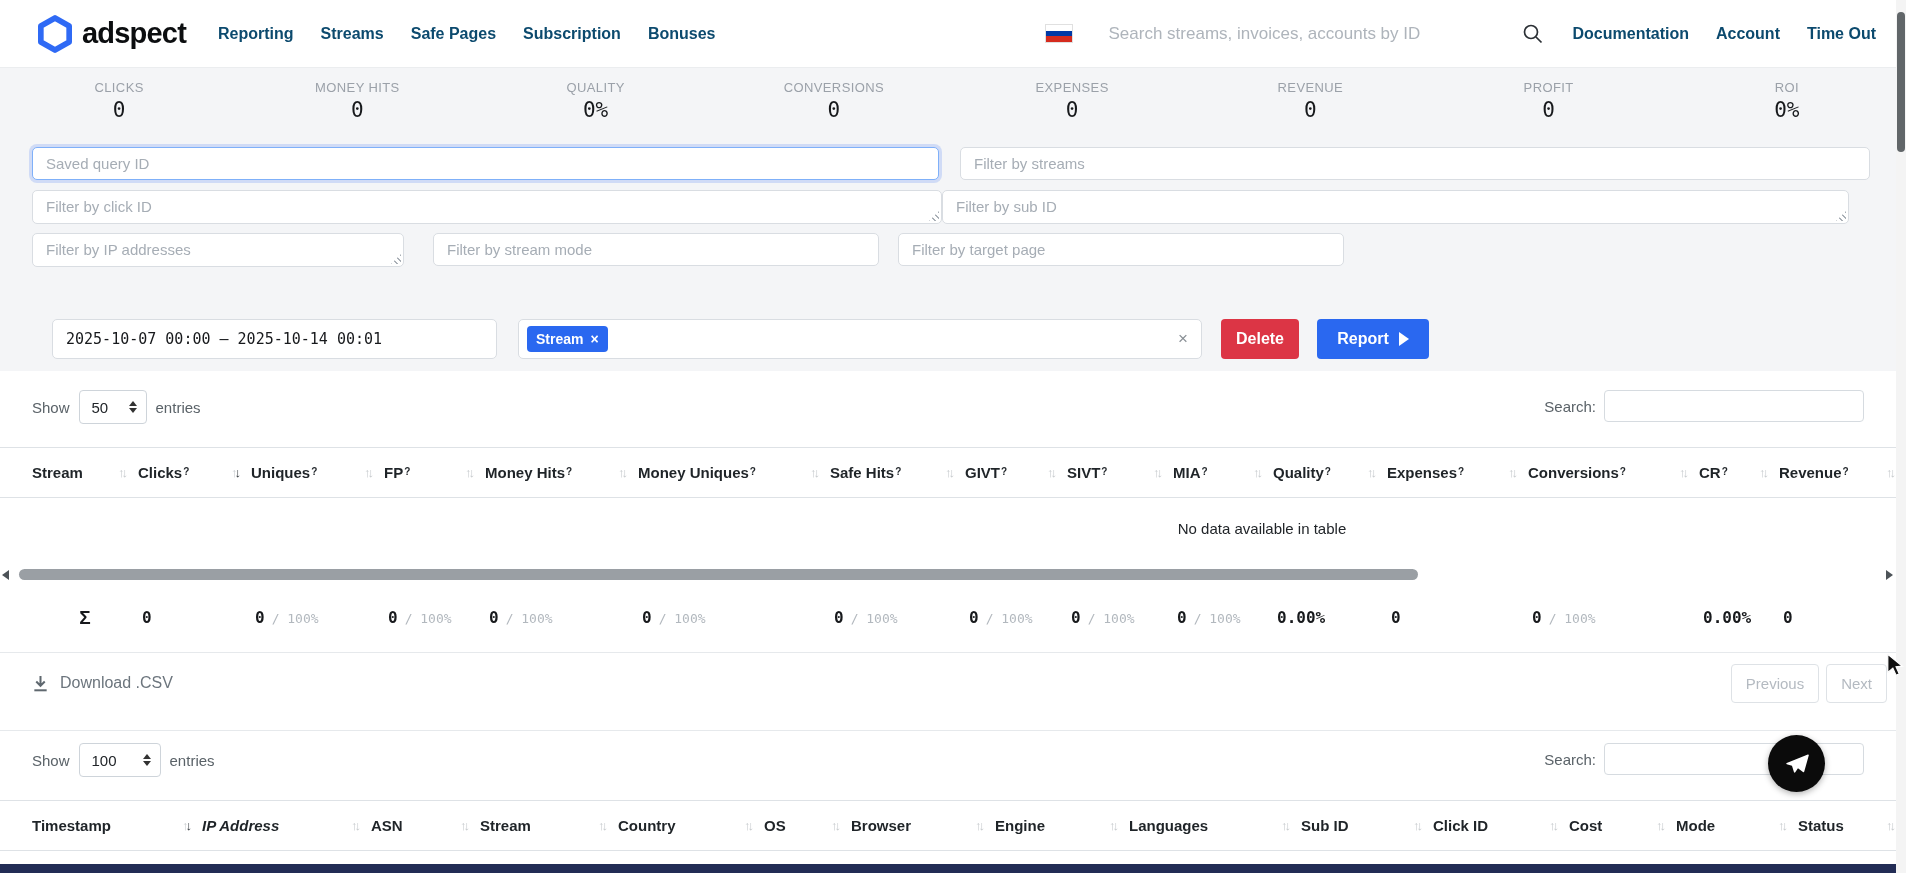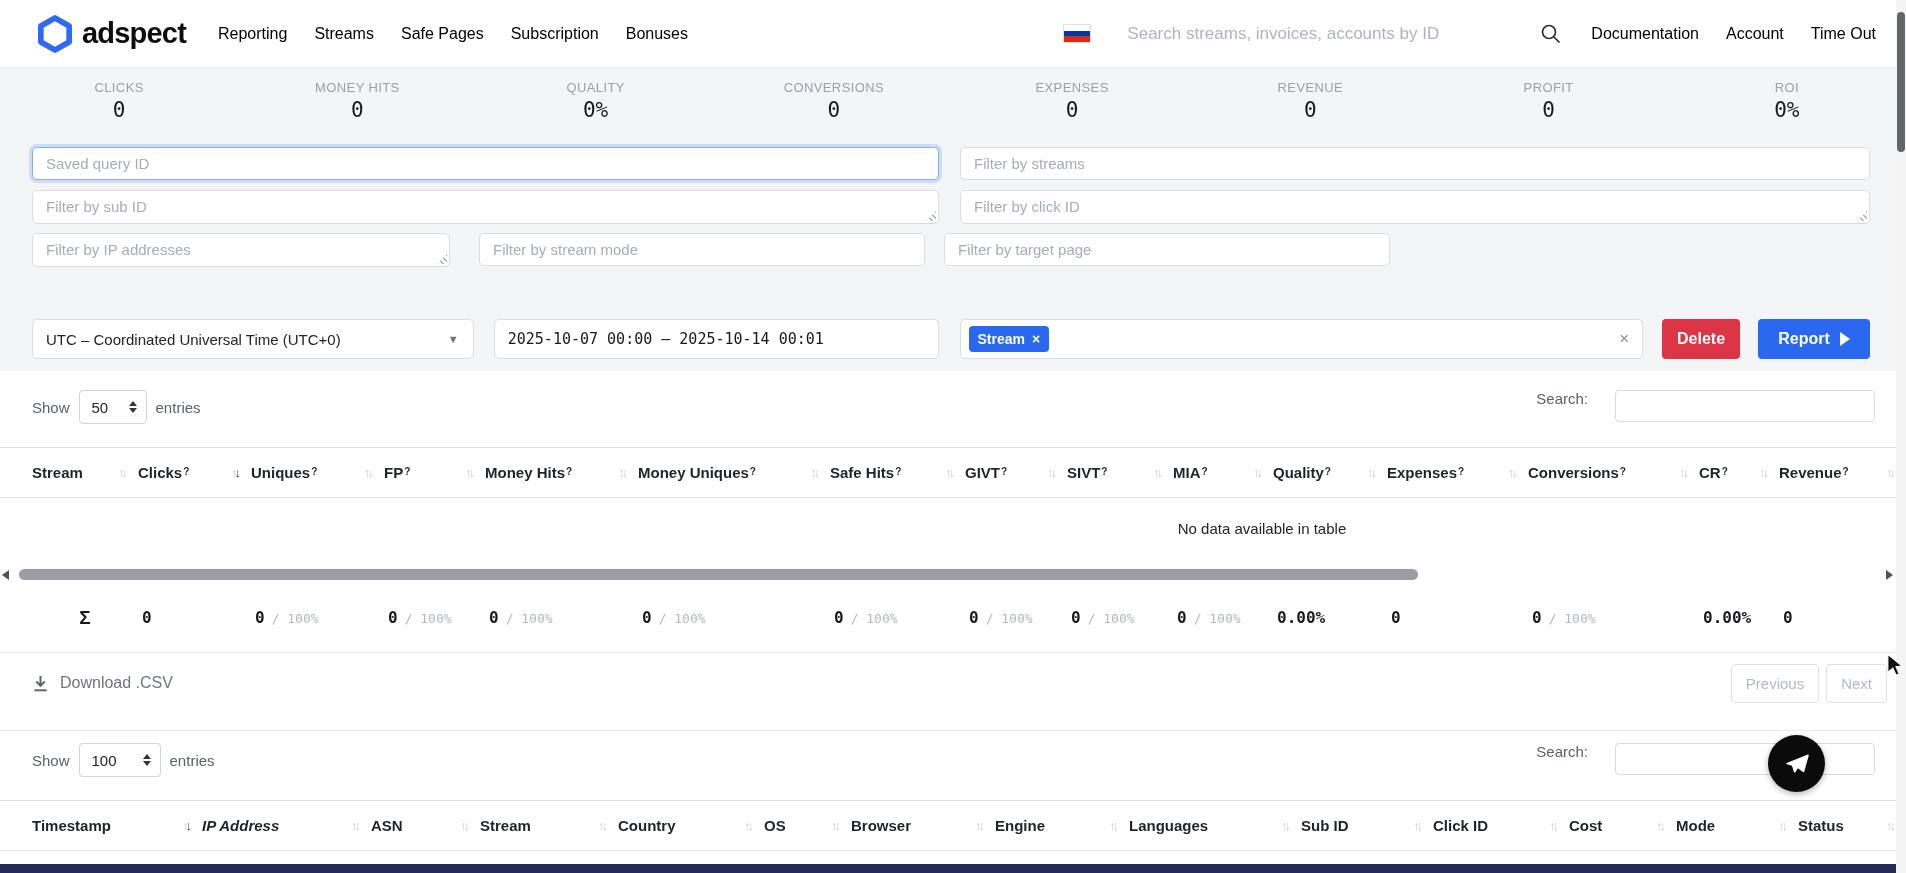--- a/index.html
+++ b/index.html
@@ -6,21 +6,21 @@
   html,body { width:1906px; height:873px; }
   body { font-family: "Liberation Sans", sans-serif; background:#fff; color:#212529; overflow:hidden; }
   .page { position:relative; width:1906px; height:873px; overflow:hidden; background:#fff; }
 
   
   .topbar { position:absolute; top:0; left:0; width:1906px; height:68px; background:#fff;
             border-bottom:1px solid #ebedef; display:flex; align-items:center; padding:0 30px 0 38px; }
   .brand { display:flex; align-items:center; gap:10px; }
   .brand-text { font-size:29px; font-weight:800; letter-spacing:-0.8px; color:#0c0e10; }
   .mainnav { display:flex; align-items:center; gap:27px; margin-left:32px; }
-  .navlink { font-size:16px; font-weight:400; color:#000000; cursor:pointer; white-space:nowrap;text-align:center; }
+  .navlink { font-size:16px; font-weight:700; color:#0c4a6e; cursor:pointer; white-space:nowrap;text-align:center; }
   .top-right { margin-left:auto; display:flex; align-items:center; }
   .flag { width:28px; height:19px; border:1px solid #e0e0e0; display:flex; flex-direction:column; cursor:pointer; }
   .flag div { flex:1; }
   .flag .w { background:#fff; } .flag .b { background:#0039a6; } .flag .r { background:#d52b1e; }
   .hsearch { width:390px; height:34px; border:none; outline:none; font-size:17px; color:#212529;
              margin-left:36px; background:transparent; font-family:"Liberation Sans",sans-serif; }
   .hsearch::placeholder { color:#aeb4bb; }
   .search-btn { margin-left:22px; cursor:pointer; display:flex; align-items:center; }
   .toplinks { display:flex; align-items:center; gap:27px; margin-left:28px; }
 
@@ -37,21 +37,21 @@
   .fin::placeholder, .fta::placeholder { color:#a6adb5; }
   .fin { height:33px; }
   .fin.focused { border-color:#7fb0f9; box-shadow:0 0 0 3px rgba(43,106,243,0.18); }
   .ta-wrap { position:relative; }
   .fta { height:34px; width:100%; resize:none; overflow:hidden; padding:7px 13px; line-height:18px; display:block; }
   .grip { position:absolute; right:3px; bottom:3px; width:10px; height:10px; pointer-events:none;
           background:repeating-linear-gradient(45deg,#a9afb6 0 1.4px,transparent 1.4px 4.2px);
           clip-path:polygon(100% 0,100% 100%,0 100%); }
   .r1 { top:79px; } .r2 { top:122px; } .r3 { top:165px; } .r4 { top:209px; } .r5 { top:251px; }
   .half1 { width:907px; margin-right:21px; } .half2 { width:910px; }
-  .q1 { width:418px; margin-right:29px; } .q2 { width:436px; margin-right:21px; }
+  .q1 { width:372px; margin-right:29px; } .q2 { width:436px; margin-right:21px; }
   .q3 { width:446px; margin-right:19px; } .q4 { width:446px; }
 
   .tzsel { width:442px; height:40px; display:flex; align-items:center; cursor:pointer; position:relative; }
   .tzsel .caret-down { position:absolute; right:14px; color:#6c757d; font-size:11px; }
   .daterange { width:445px; height:40px; margin-left:20px; display:flex; align-items:center;
                font-family:"DejaVu Sans Mono", monospace; font-size:15px; color:#17191c; cursor:pointer; }
   .multisel { width:684px; height:40px; margin-left:21px; display:flex; align-items:center; position:relative; padding:0 8px; cursor:pointer; }
   .pill { background:#2a68f0; color:#fff; border-radius:4px; font-size:14px; font-weight:700;
           padding:5px 9px; display:flex; align-items:center; gap:7px; }
   .pill .x { font-weight:700; cursor:pointer; font-size:14px; line-height:1; }
@@ -62,21 +62,21 @@
   .btn-report { width:112px; margin-left:18px; background:#2a68f0; gap:10px; }
   .play { width:0; height:0; border-left:10px solid #fff; border-top:7px solid transparent; border-bottom:7px solid transparent; }
 
   
   .controls-left { position:absolute; left:32px; display:flex; align-items:center; gap:9px; font-size:15px; color:#5a6268; }
   .entries-sel { border:1px solid #ced4da; border-radius:4px; height:34px; display:flex; align-items:center;
                  justify-content:space-between; padding:0 9px 0 12px; color:#212529; cursor:pointer; background:#fff; gap:8px;}
   .updown { display:flex; flex-direction:column; gap:2px; }
   .updown i { width:0; height:0; border-left:4px solid transparent; border-right:4px solid transparent; }
   .updown .u { border-bottom:5px solid #333; } .updown .d { border-top:5px solid #333; }
-  .controls-right { position:absolute; right:31px; display:flex; gap:27px; font-size:15px; color:#5a6268; }
+  .controls-right { position:absolute; right:42px; display:flex; align-items:center; gap:8px; font-size:15px; color:#5a6268; }
   .tsearch { width:260px; height:32px; border:1px solid #d6dbe0; border-radius:4px; outline:none; padding:0 10px;
              font-size:15px; font-family:"Liberation Sans",sans-serif; background:#fff; }
 
   .thead { position:absolute; left:0; width:1906px; height:51px; border-top:1px solid #dee2e6; border-bottom:1px solid #dee2e6;
            display:flex; align-items:center; padding-left:32px; }
   .th { display:flex; align-items:center; font-size:15px; font-weight:700; color:#1f2428; cursor:pointer; padding-right:13px; }
   .th sup { font-size:10px; font-weight:700; margin-left:1px; transform:translateY(-1px); }
   .sorticon { margin-left:auto; font-size:13px; letter-spacing:-3px; color:#c6cacd; padding-left:6px; white-space:nowrap; }
   .sorticon .on { color:#33383d; font-weight:700; }
 
@@ -189,45 +189,41 @@
           <div class="stat-value">0%</div>
         </div>
       </div>
 
     <div class="frow r1">
       <input class="fin half1 focused" placeholder="Saved query ID" style="">
       <input class="fin half2" placeholder="Filter by streams" style="">
     </div>
 
     <div class="frow r2">
+      <div class="ta-wrap half2">
+        <textarea class="fta" rows="1" placeholder="Filter by click ID" style=""></textarea>
+        <span class="grip"></span>
+      </div>
       <div class="ta-wrap half1" style="margin-right:21px">
         <textarea class="fta" rows="1" placeholder="Filter by sub ID" style=""></textarea>
-        <span class="grip"></span>
-      </div>
-      <div class="ta-wrap half2">
-        <textarea class="fta" rows="1" placeholder="Filter by click ID" style=""></textarea>
         <span class="grip"></span>
       </div>
     </div>
 
     <div class="frow r3">
       <div class="ta-wrap q1">
         <textarea class="fta" rows="1" placeholder="Filter by IP addresses" style=""></textarea>
         <span class="grip"></span>
       </div>
       <input class="fin q3" placeholder="Filter by stream mode" style="">
       <input class="fin q4" placeholder="Filter by target page" style="">
     </div>
 
 
     <div class="frow r5">
-      <div class="fsel tzsel">
-        <span>UTC – Coordinated Universal Time (UTC+0)</span>
-        <span class="caret-down">▼</span>
-      </div>
       <div class="fsel daterange">
         <span>2025-10-07 00:00 – 2025-10-14 00:01</span>
       </div>
       <div class="fsel multisel">
         <span class="pill">
           <span>Stream</span>
           <span class="x">×</span>
         </span>
         <span class="clear-x">×</span>
       </div>

